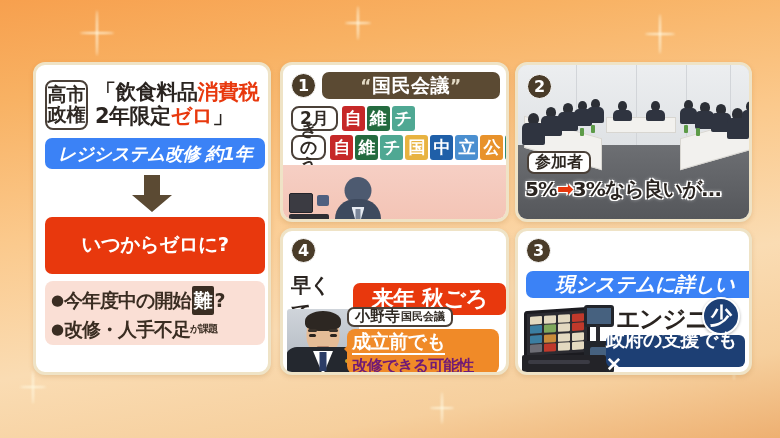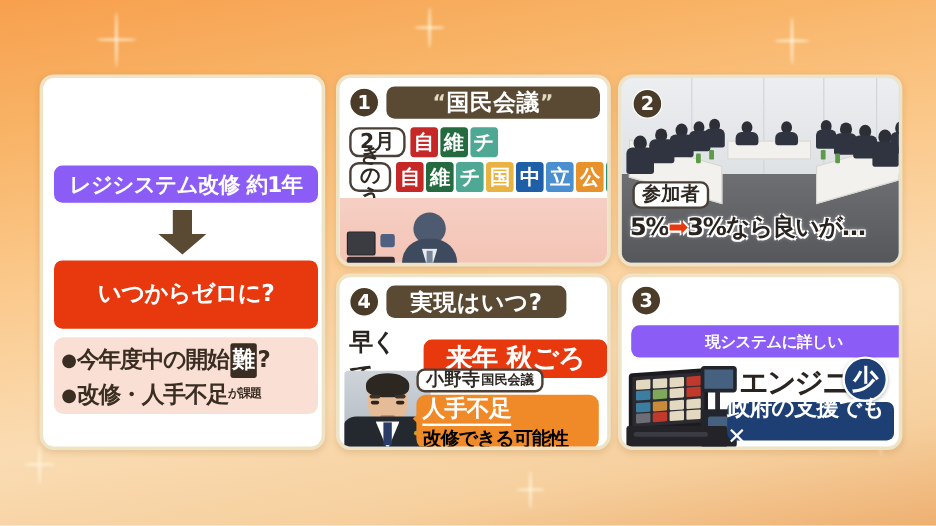--- a/index.html
+++ b/index.html
@@ -37,22 +37,22 @@
     border:2px solid #4a4038; border-radius:7px; background:#fff;
     color:#2f2923; font-weight:bold; display:inline-flex;
     align-items:center; justify-content:center; line-height:1.05;
   }
   .brown-bar {
     background:#5b4a33; color:#fff; border-radius:7px; font-weight:bold;
     display:flex; align-items:center; justify-content:center;
     letter-spacing:.5px;
   }
   .orange-bar {
-    background:#8b5cf6; color:#fff; border-radius:7px; font-weight:bold;
-    display:flex; align-items:center; justify-content:center;
+    background:#3b82f6; color:#fff; border-radius:7px; font-weight:bold;
+    display:flex; align-items:center; justify-content:center;font-style:italic;
   }
   .red-bar {
     background:#e8380d; color:#fff; border-radius:7px; font-weight:bold;
     display:flex; align-items:center; justify-content:center;
   }
   .numcircle {
     width:25px; height:25px; border-radius:50%;
     background:#4a3c29; color:#fff; font-weight:bold; font-size:16px;
     display:flex; align-items:center; justify-content:center;
     border:1.5px solid #fff; flex:0 0 auto;
@@ -172,28 +172,28 @@
   #p4-namechip { position:absolute; left:64px; top:76px; height:20px; padding:0 6px;
                  font-size:15px; border-width:2px; border-radius:7px; z-index:5;
                  white-space:nowrap; }
   #p4-namechip .tiny { font-size:11px; margin-left:1px; }
   #p4-bubble { position:absolute; left:64px; top:98px; width:152px; height:45px;
                background:#f08a28; border-radius:8px; padding:2px 5px 0; }
   #p4-bubble:before { content:""; position:absolute; left:-9px; top:14px;
                width:0; height:0; border:6px solid transparent; border-right-color:#f08a28; }
   #p4-b1 { font-size:19px; font-weight:bold; color:#fff; letter-spacing:-.5px;
            border-bottom:2px solid #fff; display:inline-block; line-height:1.15; }
-  #p4-b2 { font-size:16px; font-weight:bold; color:#000000; letter-spacing:-1px;
+  #p4-b2 { font-size:16px; font-weight:bold; color:#701a75; letter-spacing:-1px;
            line-height:1.25; margin-top:1px; }
 
   
   #p3-head { position:absolute; left:8px; top:7px; display:flex; align-items:center; gap:6px; }
   #p3-title { width:175px; height:27px; font-size:18px; }
   #p3-sub { position:absolute; left:8px; top:40px; width:238px; height:27px;
-            font-size:13px; letter-spacing:-.5px; }
+            font-size:20px; letter-spacing:-.5px; }
   #p3-regi { position:absolute; left:4px; top:70px; width:110px; height:72px; }
   .reg-screen { position:absolute; left:2px; top:8px; width:66px; height:48px;
                 background:#2b2b31; border:3px solid #1b1b20; border-radius:3px;
                 transform:skewY(-4deg); }
   .reg-keys { position:absolute; inset:3px; display:grid;
               grid-template-columns:repeat(4,1fr); grid-template-rows:repeat(4,1fr); gap:1.5px; }
   .reg-keys span { border-radius:1px; }
   .reg-base { position:absolute; left:0; bottom:0; width:84px; height:18px;
               background:#232328; border-radius:2px; }
   .reg-base:after { content:""; position:absolute; left:6px; top:5px;
@@ -212,36 +212,50 @@
             color:#2a2420; letter-spacing:-1.5px;
             text-shadow:-2px -2px 0 #fff,2px -2px 0 #fff,-2px 2px 0 #fff,2px 2px 0 #fff,0 0 5px #fff;
             white-space:nowrap; }
   #p3-sho { position:absolute; right:9px; top:66px; width:38px; height:38px;
             border-radius:50%; background:#1d3f74; color:#fff; font-weight:bold;
             font-size:22px; display:flex; align-items:center; justify-content:center;
             border:2.5px solid #fff; box-shadow:0 1px 3px rgba(0,0,0,.3); }
   #p3-navy { position:absolute; left:88px; top:104px; right:4px; height:32px;
              background:#1d3f74; border-radius:6px; color:#fff; font-weight:bold;
              font-size:19px; display:flex; align-items:center; justify-content:center;
-             letter-spacing:-.5px; }
+             letter-spacing:-.5px;font-family:Liberation Serif, serif; }
 </style>
 </head>
 <body>
 
 <div class="board">
 
   <div class="spark" style="left:80px;  top:10px;  width:34px; height:46px;"></div>
   <div class="spark" style="left:345px; top:6px;   width:26px; height:34px;"></div>
   <div class="spark" style="left:645px; top:14px;  width:30px; height:40px;"></div>
   <div class="spark" style="left:20px;  top:370px; width:26px; height:34px;"></div>
   <div class="spark" style="left:430px; top:392px; width:24px; height:32px;"></div>
   <div class="spark" style="left:720px; top:344px; width:28px; height:36px;"></div>
 
   <div class="panel" id="panel-left">
 
+    <div id="left-head">
+      <div class="outline-chip" id="takaichi-chip">
+        <span>高市</span>
+        <span>政権</span>
+      </div>
+      <div id="quote-block">
+        <div id="quote-l1">
+          <span>「飲食料品</span><span class="r">消費税</span>
+        </div>
+        <div id="quote-l2">
+          <span>2年限定</span><span class="r">ゼロ</span><span>」</span>
+        </div>
+      </div>
+    </div>
 
     <div class="orange-bar" id="regi-bar">レジシステム改修 約1年</div>
 
     <svg id="down-arrow" viewBox="0 0 46 38">
       <polygon points="15,0 31,0 31,20 43,20 23,37 3,20 15,20" fill="#5b4a33"></polygon>
     </svg>
 
     <div class="red-bar" id="issue-red">
       <div>いつからゼロに?</div>
     </div>
@@ -361,21 +375,20 @@
       <div id="p2-q2">
         <span>5%</span><span class="arw">➡</span><span>3%なら良いが…</span>
       </div>
     </div>
     <div class="numcircle" style="position:absolute; left:9px; top:9px; z-index:5;">2</div>
   </div>
 
   <div class="panel" id="panel-4">
     <div id="p4-head">
       <div class="numcircle">4</div>
-      <div class="brown-bar" id="p4-title">実現はいつ?</div>
     </div>
 
     <div id="p4-row2">
       <span id="p4-early">早くて</span>
       <div class="red-bar" id="p4-red">来年 秋ごろ</div>
     </div>
 
     <div id="p4-portrait">
       <div class="pr-head"></div>
       <div class="pr-hair"></div>
@@ -390,21 +403,21 @@
       </div>
       <div class="pr-pin"></div>
     </div>
 
     <div class="outline-chip" id="p4-namechip">
       <span>小野寺</span>
         <span class="tiny">国民会議</span>
     </div>
 
     <div id="p4-bubble">
-      <div><span id="p4-b1">人手不足</span></div>
+      <div><span id="p4-b1">成立前でも</span></div>
       <div id="p4-b2">改修できる可能性</div>
     </div>
   </div>
 
   <div class="panel" id="panel-3">
     <div id="p3-head">
       <div class="numcircle">3</div>
     </div>
 
     <div class="orange-bar" id="p3-sub">現システムに詳しい</div>

